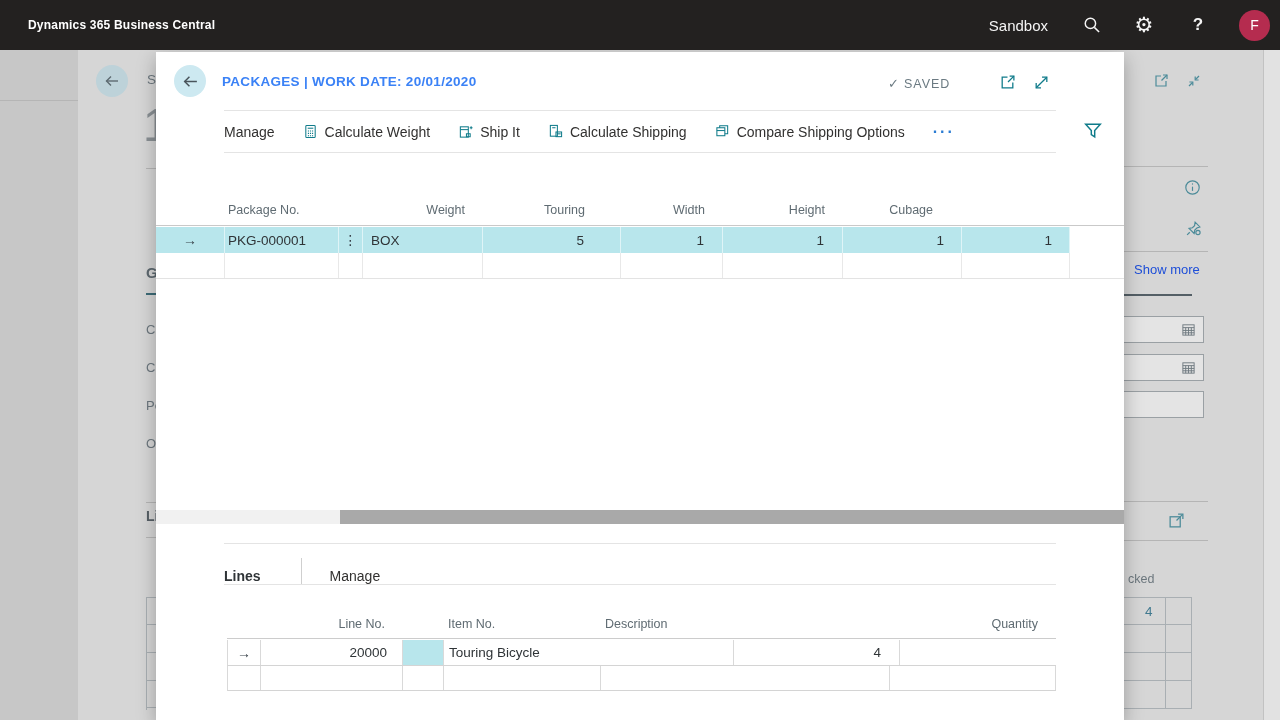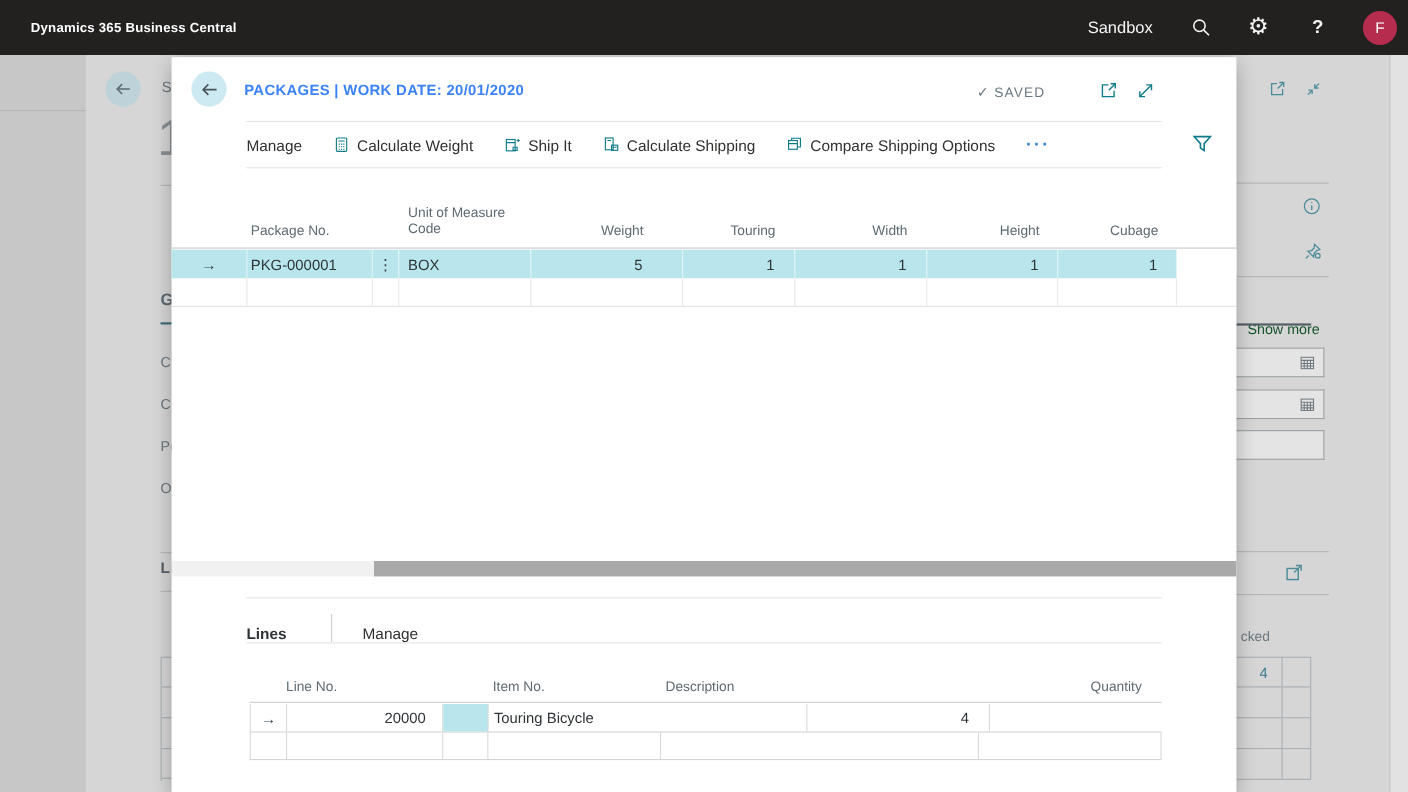--- a/index.html
+++ b/index.html
@@ -176,21 +176,21 @@
       </svg>
     </span>
     <span class="abs bg-teal" style="left:1185px;top:170px;">
       <svg width="17" height="17" viewBox="0 0 16 16" fill="none" stroke="currentColor" stroke-width="1.1">
         <path d="M9.5 2l4.5 4.5-2.8 1-2 2-.6 3.2L3.8 7.9 7 7.3l2-2z"></path>
           <line x1="4.5" y1="11.5" x2="2" y2="14"></line>
         <circle cx="12.2" cy="11.8" r="2"></circle>
       </svg>
     </span>
     <div class="abs bg-line" style="left:1124px;top:201px;width:84px;height:1px;"></div>
-    <div class="abs bg-text" style="left:1134px;top:242px;color:#14532d;">Show more</div>
+    <div class="abs bg-text" style="left:1134px;top:212px;color:#1d4ed8;">Show more</div>
     <div class="abs" style="left:1124px;top:244px;width:68px;height:2px;background:#545f66;"></div>
 
     <div class="abs bg-field" style="left:1123px;top:266px;width:81px;height:27px;">
       <svg width="15" height="15" viewBox="0 0 16 16" fill="none" stroke="currentColor" stroke-width="1">
         <rect x="2" y="3" width="12" height="11"></rect>
           <line x1="2" y1="6" x2="14" y2="6"></line>
         <line x1="5" y1="6" x2="5" y2="14"></line>
           <line x1="8" y1="6" x2="8" y2="14"></line>
           <line x1="11" y1="6" x2="11" y2="14"></line>
         <line x1="2" y1="9" x2="14" y2="9"></line>
@@ -329,21 +329,20 @@
       <svg width="18" height="18" viewBox="0 0 16 16" fill="none" stroke="currentColor" stroke-width="1.3">
         <path d="M1.5 2h13l-5 5.6v5.6l-3-2V7.6z"></path>
       </svg>
     </span>
     <div class="abs hline" style="left:68px;top:100px;width:832px;"></div>
 
     <div class="abs g-hdr">
       <div class="c0"></div>
       <div class="c1" style="padding-left:3px;">Package No.</div>
       <div class="c2"></div>
-      <div class="c3" style="padding-left:8px;line-height:1.25;">Unit of Measure Code</div>
       <div class="c4" style="text-align:right;padding-right:36px;">Weight</div>
       <div class="c5" style="text-align:right;padding-right:18px;">Touring</div>
       <div class="c6" style="text-align:right;padding-right:18px;">Width</div>
       <div class="c7" style="text-align:right;padding-right:17px;">Height</div>
       <div class="c8" style="text-align:right;padding-right:17px;">Cubage</div>
       <div class="c9"></div>
     </div>
 
     <div class="abs g-row sel">
       <div class="cell c0" style="justify-content:center;">
@@ -382,21 +381,21 @@
     <div class="abs hline" style="left:68px;top:491px;width:832px;"></div>
     <div class="abs l-bar">
       <span class="l-tab">Lines</span>
       <span class="l-div"></span>
       <span class="l-manage">Manage</span>
     </div>
     <div class="abs hline" style="left:68px;top:532px;width:832px;"></div>
 
     <div class="abs l-hdr">
       <div class="k0"></div>
-      <div class="k1" style="text-align:left;padding-right:17px;">Line No.</div>
+      <div class="k1" style="text-align:right;padding-right:17px;">Line No.</div>
       <div class="k2"></div>
       <div class="k3" style="padding-left:5px;">Item No.</div>
       <div class="k4" style="padding-left:5px;">Description</div>
       <div class="k5" style="text-align:right;padding-right:18px;">Quantity</div>
     </div>
 
     <div class="abs l-row">
       <div class="cell k0" style="justify-content:center;">
           <span class="rowarrow">→</span>
         </div>

